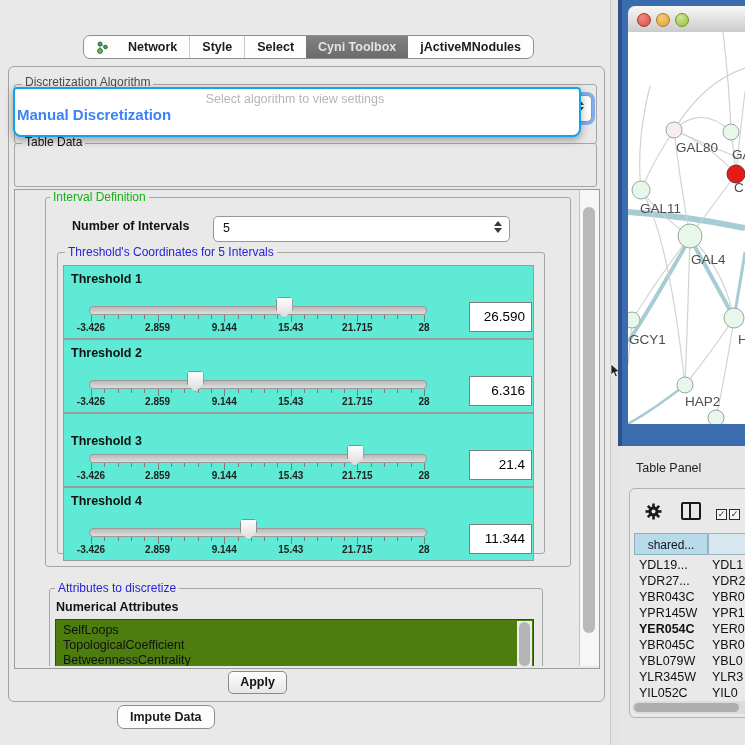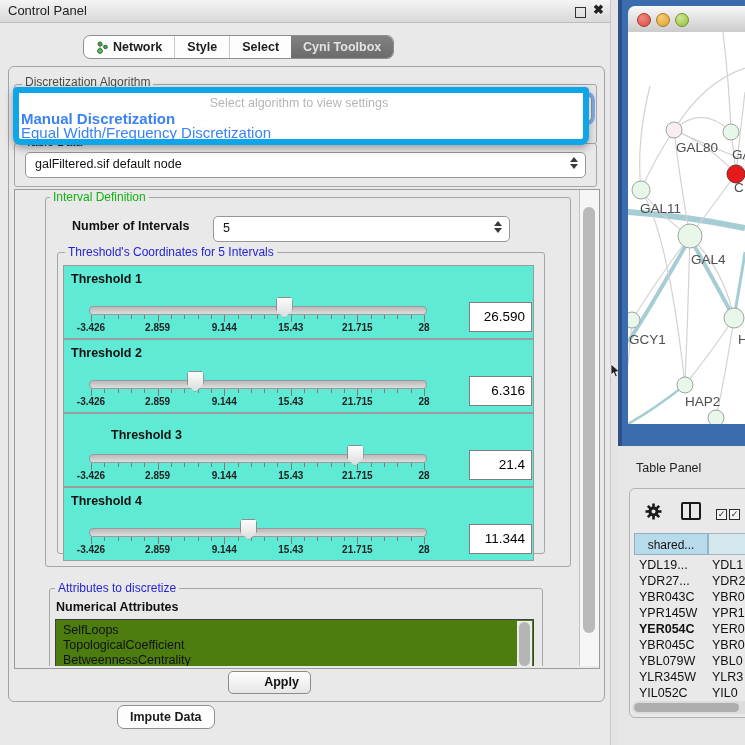--- a/index.html
+++ b/index.html
@@ -24,39 +24,39 @@
   .g-blue{color:#2424d6;}
   .g-dark{color:#4c4c44;}
   .combo{position:absolute;background:#fff;border:1px solid #979797;border-radius:5px;font-size:12.5px;color:#111;}
   .combo .val{position:absolute;left:9px;top:4px;}
   .spin-arrows{position:absolute;right:7px;top:4px;width:9px;display:flex;flex-direction:column;align-items:center;gap:2px;}
   .spin-arrows i{width:0;height:0;border-left:4px solid transparent;border-right:4px solid transparent;}
   .spin-arrows .up{border-bottom:5px solid #3a3a3a;}
   .spin-arrows .dn{border-top:5px solid #3a3a3a;}
   #outer-panel{left:8px;top:66px;width:595px;height:634px;background:#e9e9e9;border:1px solid #a3a3a3;border-radius:6px;}
   #algo-combo{left:20px;top:95px;width:570px;height:25px;box-shadow:0 0 0 3px #82aded;z-index:2;}
-  #popup{left:13px;top:87px;width:564px;height:46px;background:#fff;border:6px solid #0ea5e9;border-radius:4px 4px 8px 8px;box-shadow:0 3px 8px rgba(0,0,0,.35);z-index:10;}
+  #popup{left:13px;top:87px;width:564px;height:46px;background:#fff;border:2px solid #0ea5e9;border-radius:4px 4px 8px 8px;box-shadow:0 3px 8px rgba(0,0,0,.35);z-index:10;}
   #popup-hint{left:30px;top:3px;width:500px;text-align:center;color:#b5b5b5;font-size:12.5px;}
   .popup-item{position:absolute;left:2px;font-size:15px;color:#3b82f6;white-space:nowrap;}
   #scrollpane{left:14px;top:189px;width:584px;height:478px;border:1px solid #9b9b9b;background:#e9e9e9;}
   #viewport{left:0;top:0;width:564px;height:476px;overflow:hidden;}
   #vscroll{left:564px;top:0;width:19px;height:476px;background:#f6f6f6;border-left:1px solid #c2c2c2;}
   #vscroll .thumb{position:absolute;left:3px;top:17px;width:12px;height:426px;background:#b9b9b9;border-radius:6px;}
   .boldlabel{position:absolute;font-weight:bold;font-size:12.5px;color:#111;white-space:nowrap;}
   .slider-panel{position:absolute;left:48px;width:469px;height:72px;border:1px solid #9b9b9b;background:#5eead4;}
   .sl-track{position:absolute;left:25px;top:40px;width:336px;height:7px;border:1px solid #9a9a9a;border-radius:4px;background:linear-gradient(#b9b9b9,#dedede);}
   .sl-thumb{position:absolute;top:31px;width:15px;height:19px;background:linear-gradient(#fdfdfd,#dcdcdc);border:1px solid #8d8d8d;clip-path:polygon(50% 100%,0 62%,0 14%,14% 0,86% 0,100% 14%,100% 62%);}
   .sl-tick{position:absolute;width:1px;background:#7d7d7d;}
   .sl-ticklabel{position:absolute;top:56px;width:52px;margin-left:-26px;text-align:center;font-size:10px;font-weight:700;color:#222;}
   .sl-value{position:absolute;left:405px;top:36px;width:55px;height:28px;background:#fff;border:1px solid #7f7f7f;font-size:13.5px;color:#000;text-align:right;line-height:28px;padding-right:6px;box-sizing:content-box;}
   #attr-list{position:absolute;left:40px;top:429px;width:477px;height:48px;background:#4d7c0f;border:1px solid #404040;}
   .list-item{position:absolute;left:7px;font-size:12.5px;color:#111;white-space:nowrap;}
   #attr-vscroll{position:absolute;right:1px;top:1px;width:15px;height:46px;background:#ededed;}
   #attr-vscroll .thumb{position:absolute;left:2px;top:1px;width:11px;height:44px;background:#b5b5b5;border-radius:6px;}
-  #apply-btn{left:228px;top:671px;width:57px;height:21px;background:linear-gradient(#fefefe,#e6e6e6);border:1px solid #8a8a8a;border-radius:5px;text-align:center;line-height:21px;font-size:12.5px;font-weight:bold;color:#111;padding-left:24px;}
+  #apply-btn{left:228px;top:671px;width:57px;height:21px;background:linear-gradient(#fefefe,#e6e6e6);border:1px solid #8a8a8a;border-radius:5px;text-align:center;line-height:21px;font-size:12.5px;font-weight:bold;color:#111;}
   
   #net-window{left:618px;top:0;width:127px;height:498px;background:#3a6cae;box-shadow:inset 4px 0 0 #2c5186;}
   #net-titlebar{left:10px;top:6px;width:117px;height:26px;background:linear-gradient(#f8f8f8,#cbcbcb);border-bottom:1px solid #8a8a8a;border-radius:7px 0 0 0;}
   .light{position:absolute;top:7px;width:12px;height:12px;border-radius:50%;}
   #net-canvas{left:10px;top:32px;width:117px;height:392px;background:#fff;overflow:hidden;}
   #tp-strip{left:618px;top:446px;width:127px;height:299px;background:#e6e6e6;}
   #tp-title{left:18px;top:15px;font-size:12.5px;color:#222;}
   #tp-panel{left:11px;top:42px;width:140px;height:228px;background:#e9e9e9;border:1px solid #b2b2b2;border-radius:6px;}
   #tp-gear{left:15px;top:14px;}
   #tp-split{left:51px;top:13px;width:16px;height:14px;border:2px solid #1a1a1a;border-radius:2px;}
@@ -68,62 +68,51 @@
   #tp-hscroll{left:2px;top:212px;width:137px;height:13px;background:#dcdcdc;border-radius:7px;}
   #tp-hscroll .thumb{position:absolute;left:2px;top:2px;width:105px;height:9px;background:#aeaeae;border-radius:5px;}
   svg text{font-family:"Liberation Sans",sans-serif;}
 </style>
 </head>
 <body>
 
 <div id="app">
 
   <div class="abs" id="cp-window">
-    <div class="abs" id="cp-titlebar">
-      <span class="abs" id="cp-title">Control Panel</span>
-      <span class="abs" id="float-icon"></span>
-      <span class="abs" id="close-icon">✖</span>
-    </div>
 
     <div class="abs tabbar" id="top-tabbar">
         <span class="tab">
           <svg width="12" height="13">
             <line x1="4" y1="3" x2="4" y2="10" stroke="#8a8a8a"></line>
             <line x1="4" y1="3" x2="9" y2="6" stroke="#8a8a8a"></line>
             <circle cx="4" cy="3" r="2" fill="#49a24d" stroke="#2c6b2f"></circle>
             <circle cx="4" cy="10" r="2.4" fill="#5cbf60" stroke="#2c6b2f"></circle>
             <circle cx="9.5" cy="6" r="1.8" fill="#49a24d" stroke="#2c6b2f"></circle>
           </svg>
-          <span style="margin-left: 5px;">Network</span>
+          <span style="margin-left: 20px;">Network</span>
         </span>
         <span class="tab">Style</span>
         <span class="tab">Select</span>
         <span class="tab sel">Cyni Toolbox</span>
+        <span class="tab aftersel">jActiveMNodules</span>
       </div>
 
     <div class="abs" id="outer-panel"></div>
 
     <div class="abs groupbox" style="left:14px;top:84px;width:581px;height:58px;"></div>
     <span class="grouplabel g-dark" style="left:22px;top:76px;">Discretization Algorithm</span>
     <div class="combo" id="algo-combo">
       <span class="spin-arrows">
           <i class="up"></i>
           <i class="dn"></i>
         </span>
     </div>
 
     <div class="abs groupbox" style="left:14px;top:143px;width:581px;height:42px;"></div>
     <span class="grouplabel" style="left:22px;top:136px;color:#111;">Table Data</span>
-    <div class="combo" style="left:25px;top:152px;width:559px;height:24px;">
-      <span class="val">galFiltered.sif default node</span>
-      <span class="spin-arrows">
-          <i class="up"></i>
-          <i class="dn"></i>
-        </span>
-    </div>
 
     <div class="abs" id="scrollpane">
       <div class="abs" id="viewport">
 
         <div class="abs groupbox" style="left:30px;top:7px;width:524px;height:368px;"></div>
         <span class="grouplabel g-green" style="left:35px;top:1px;">Interval Definition</span>
 
         <span class="boldlabel" style="left:57px;top:29px;">Number of Intervals</span>
         <div class="combo" style="left:198px;top:26px;width:295px;height:24px;">
           <span class="val">5</span>
@@ -206,21 +195,21 @@
               <span class="sl-ticklabel" style="left: 27px;">-3.426</span>
               <span class="sl-ticklabel" style="left: 93.6px;">2.859</span>
               <span class="sl-ticklabel" style="left: 160.2px;">9.144</span>
               <span class="sl-ticklabel" style="left: 226.8px;">15.43</span>
               <span class="sl-ticklabel" style="left: 293.4px;">21.715</span>
               <span class="sl-ticklabel" style="left: 360px;">28</span>
               <div class="sl-thumb" style="left: 122.729px;"></div>
               <div class="sl-value">6.316</div>
             </div>
             <div class="slider-panel" style="top: 223px;">
-              <span class="boldlabel" style="left: 7px; top: 14px; margin-left: 40px;">Threshold 3</span>
+              <span class="boldlabel" style="left: 7px; top: 20px;">Threshold 3</span>
               <div class="sl-track"></div>
               <div class="sl-tick" style="left: 27px; top: 49px; height: 7px;"></div>
               <div class="sl-tick" style="left: 40.32px; top: 49px; height: 4px;"></div>
               <div class="sl-tick" style="left: 53.64px; top: 49px; height: 4px;"></div>
               <div class="sl-tick" style="left: 66.96px; top: 49px; height: 4px;"></div>
               <div class="sl-tick" style="left: 80.28px; top: 49px; height: 4px;"></div>
               <div class="sl-tick" style="left: 93.6px; top: 49px; height: 7px;"></div>
               <div class="sl-tick" style="left: 106.92px; top: 49px; height: 4px;"></div>
               <div class="sl-tick" style="left: 120.24px; top: 49px; height: 4px;"></div>
               <div class="sl-tick" style="left: 133.56px; top: 49px; height: 4px;"></div>
@@ -310,21 +299,20 @@
     <div class="abs" id="apply-btn">Apply</div>
 
     <div class="abs tabbar" id="bottom-tabbar">
         <span class="tab">Impute Data</span>
       </div>
   </div>
 
   <div class="abs" id="popup">
     <span class="abs" id="popup-hint">Select algorithm to view settings</span>
     <span class="popup-item" style="top:17px;font-weight:bold;">Manual Discretization</span>
-    <span class="popup-item" style="top:31px;">Equal Width/Frequency Discretization</span>
   </div>
 
   <svg class="abs" style="left:610px;top:364px;" width="11" height="15">
     <polygon points="1,0 1,11 3.6,8.6 5.4,13 7.4,12 5.6,8 9.4,7.6" fill="#222" stroke="#fff" stroke-width="0.8"></polygon>
   </svg>
 
   <div class="abs" id="net-window">
     <div class="abs" id="net-titlebar">
       <span class="light" style="left:9px;background:radial-gradient(circle at 35% 30%,#f08a7f,#da4a3d);border:1px solid #a8372c;"></span>
       <span class="light" style="left:28px;background:radial-gradient(circle at 35% 30%,#f3cd7a,#dfa02c);border:1px solid #ad7a1d;"></span>

